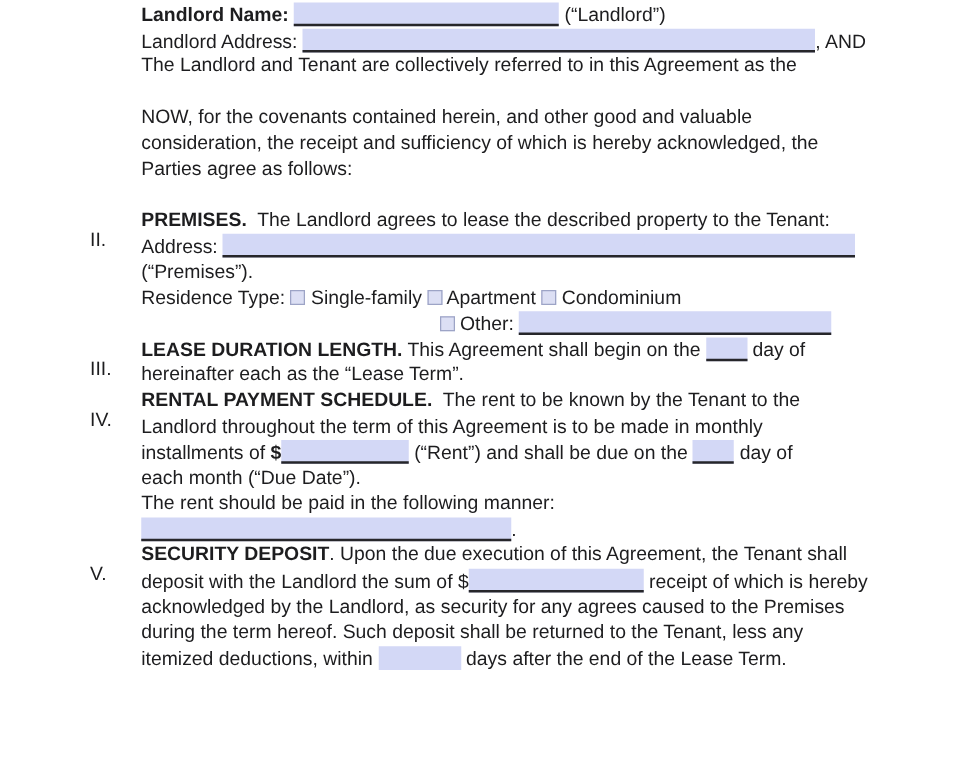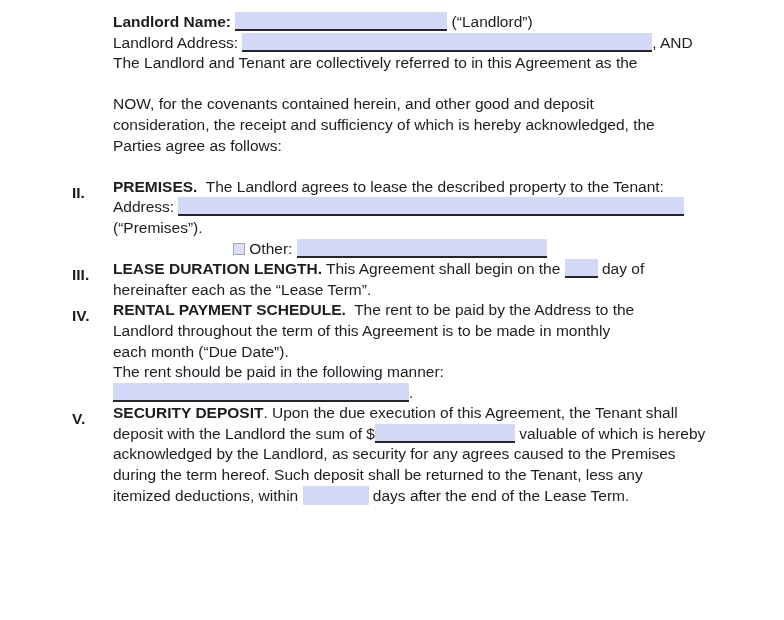--- a/index.html
+++ b/index.html
@@ -6,30 +6,30 @@
   #page {
     position: relative;
     width: 784px;
     height: 616px;
     overflow: hidden;
     background: var(--page-bg, #ffffff);
     font-family: "Liberation Sans", "DejaVu Sans", sans-serif;
     font-size: 15.5px;
     line-height: 20.6px;
     color: var(--text-color, #1d1d1f);
-    padding-top: 12px;
+    padding-top: 2px;
     box-sizing: border-box;
   }
   .block { margin-left: 113px; position: relative; }
   .block.gap { margin-top: 20.6px; }
   .numeral {
     position: absolute;
     left: -41px;
-    top: 6px;
-    font-weight: bold;
+    top: 16px;
+    font-weight: normal;
   }
   .line { white-space: pre; height: 20.6px; }
   .bold { font-weight: bold; }
   .field {
     display: inline-block;
     height: 19px;
     background: var(--field-color, #d3d8f6);
     vertical-align: -4px;
     box-sizing: border-box;
   }
@@ -47,45 +47,47 @@
 </head>
 <body>
 
 <div id="page">
     <div class="block">
       <div class="line"><span class="bold">Landlord Name: </span><span class="field u" style="width: 212px;"></span><span> (“Landlord”)</span></div>
       <div class="line"><span>Landlord Address: </span><span class="field u" style="width: 410px;"></span><span>, AND</span></div>
       <div class="line"><span>The Landlord and Tenant are collectively referred to in this Agreement as the</span></div>
     </div>
     <div class="block gap">
-      <div class="line"><span>NOW, for the covenants contained herein, and other good and deposit</span></div>
+      <div class="line"><span>NOW, for the covenants contained herein, and other good and valuable</span></div>
       <div class="line"><span>consideration, the receipt and sufficiency of which is hereby acknowledged, the</span></div>
       <div class="line"><span>Parties agree as follows:</span></div>
     </div>
     <div class="block gap">
       <span class="numeral">II.</span>
       <div class="line"><span class="bold">PREMISES.</span><span>  The Landlord agrees to lease the described property to the Tenant:</span></div>
       <div class="line"><span>Address: </span><span class="field u" style="width: 506px;"></span></div>
       <div class="line"><span>(“Premises”).</span></div>
-      <div class="line" style="padding-left: 120px;"><span class="checkbox"></span><span> Other: </span><span class="field u" style="width: 250px;"></span></div>
+      <div class="line"><span>Residence Type: </span><span class="checkbox"></span><span> Single-family </span><span class="checkbox"></span><span> Apartment </span><span class="checkbox"></span><span> Condominium</span></div>
+      <div class="line" style="padding-left: 120px; text-align: center;"><span class="checkbox"></span><span> Other: </span><span class="field u" style="width: 250px;"></span></div>
     </div>
     <div class="block">
       <span class="numeral">III.</span>
       <div class="line"><span class="bold">LEASE DURATION LENGTH.</span><span> This Agreement shall begin on the </span><span class="field u" style="width: 33px;"></span><span> day of</span></div>
       <div class="line"><span>hereinafter each as the “Lease Term”.</span></div>
     </div>
     <div class="block">
       <span class="numeral">IV.</span>
-      <div class="line"><span class="bold">RENTAL PAYMENT SCHEDULE.</span><span>  The rent to be paid by the Address to the</span></div>
+      <div class="line"><span class="bold">RENTAL PAYMENT SCHEDULE.</span><span>  The rent to be known by the Tenant to the</span></div>
       <div class="line"><span>Landlord throughout the term of this Agreement is to be made in monthly</span></div>
+      <div class="line"><span>installments of </span><span class="bold">$</span><span class="field u" style="width: 102px;"></span><span> (“Rent”) and shall be due on the </span><span class="field u" style="width: 33px;"></span><span> day of</span></div>
       <div class="line"><span>each month (“Due Date”).</span></div>
       <div class="line"><span>The rent should be paid in the following manner:</span></div>
       <div class="line"><span class="field u" style="width: 296px;"></span><span>.</span></div>
     </div>
     <div class="block">
       <span class="numeral">V.</span>
       <div class="line"><span class="bold">SECURITY DEPOSIT</span><span>. Upon the due execution of this Agreement, the Tenant shall</span></div>
-      <div class="line"><span>deposit with the Landlord the sum of $</span><span class="field u" style="width: 140px;"></span><span> valuable of which is hereby</span></div>
+      <div class="line"><span>deposit with the Landlord the sum of $</span><span class="field u" style="width: 140px;"></span><span> receipt of which is hereby</span></div>
       <div class="line"><span>acknowledged by the Landlord, as security for any agrees caused to the Premises</span></div>
       <div class="line"><span>during the term hereof. Such deposit shall be returned to the Tenant, less any</span></div>
       <div class="line"><span>itemized deductions, within </span><span class="field" style="width: 66px;"></span><span> days after the end of the Lease Term.</span></div>
     </div>
   </div>
 
 </body></html>

